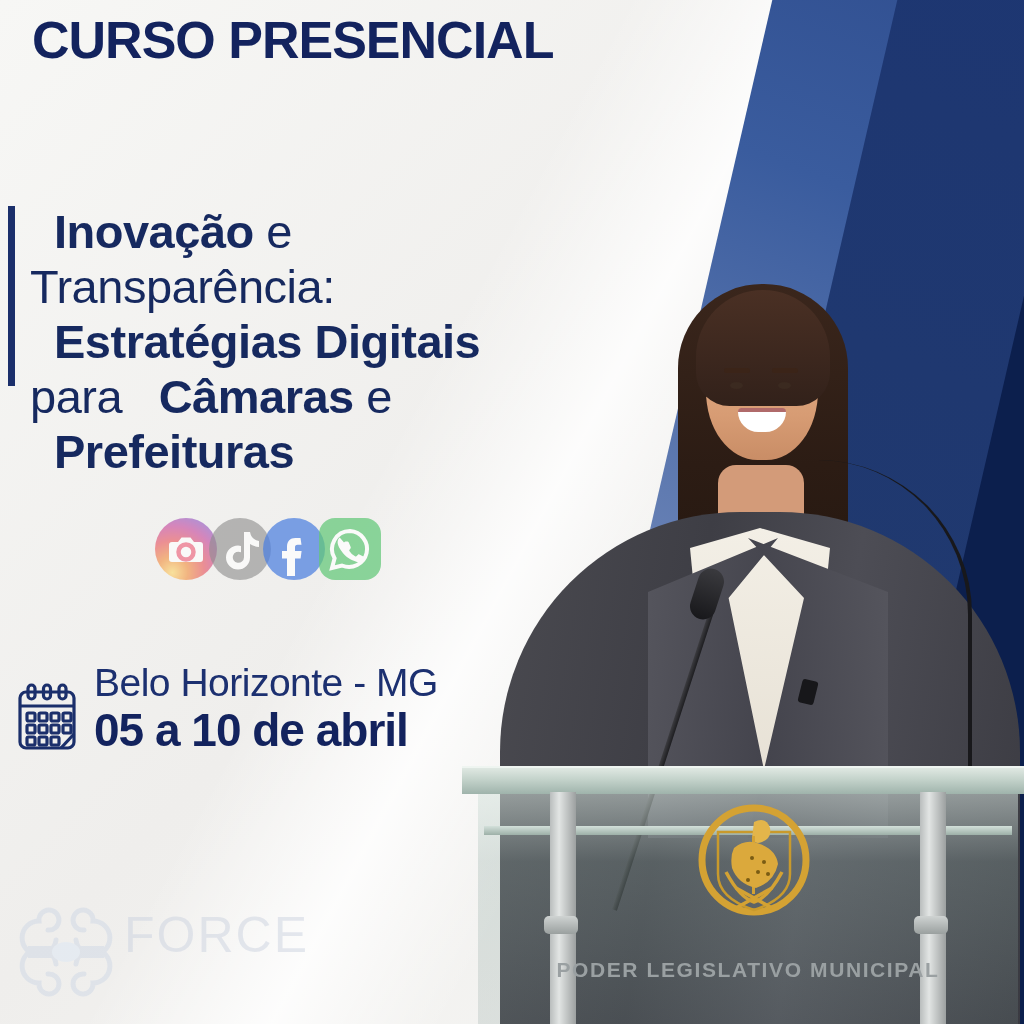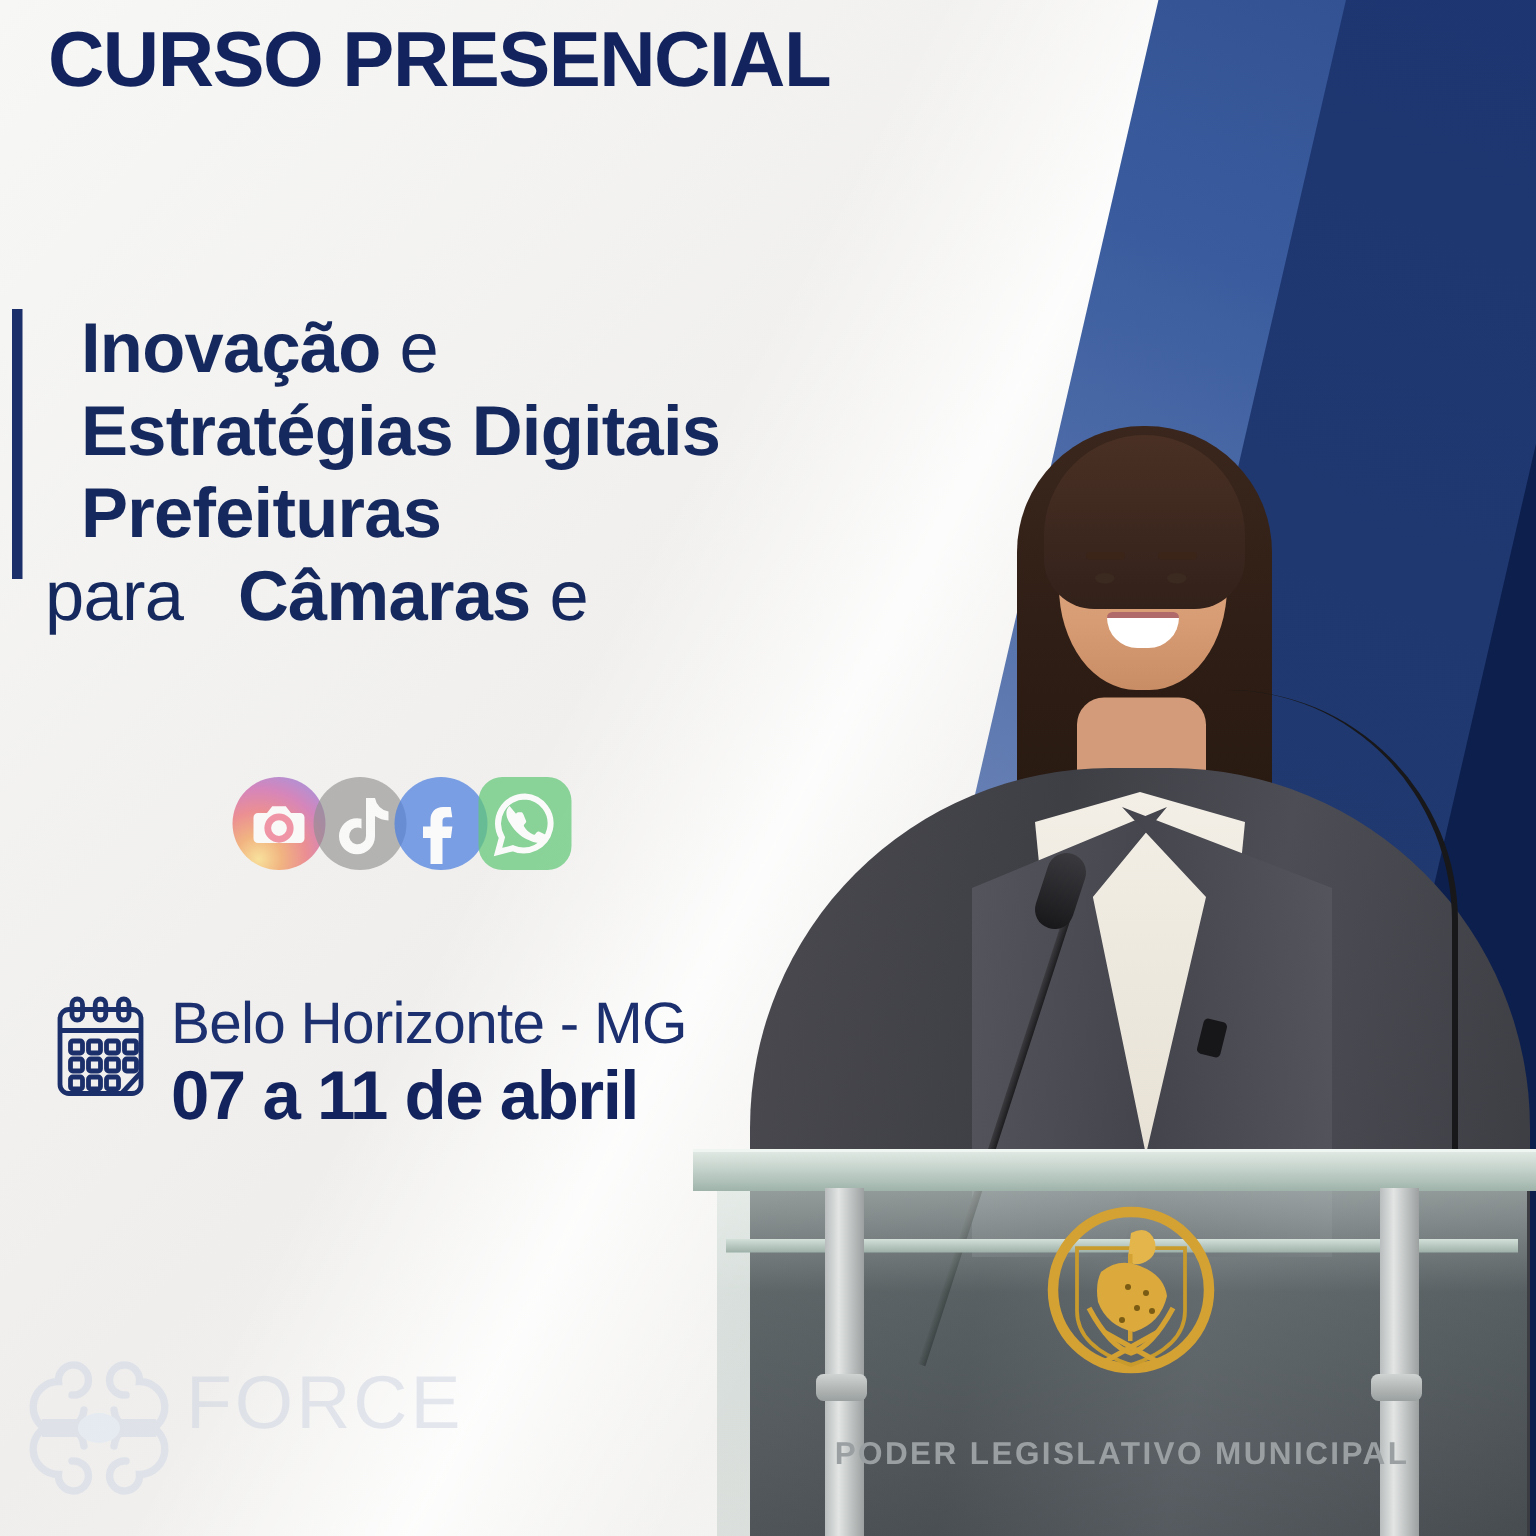--- a/index.html
+++ b/index.html
@@ -46,21 +46,21 @@
   .soc{width:62px;height:62px;margin-right:-8px;position:relative;}
   .soc.ig{border-radius:50%;background:
       radial-gradient(circle at 28% 88%, #fdd86a 0%, #f2903f 22%, #e8545c 45%, #c6459b 66%, #8a57c6 85%, #6f63d0 100%);
       opacity:.62;}
   .soc.tt{border-radius:50%;background:#8f8f8f;opacity:.62;}
   .soc.fb{border-radius:50%;background:#4c7fe0;opacity:.72;z-index:3;}
   .soc.wa{border-radius:16px;background:#62c878;opacity:.72;z-index:4;margin-left:2px;}
   .soc svg{position:absolute;inset:0;width:100%;height:100%;}
 
   
-  .datewrap{position:absolute;left:36px;top:663px;display:flex;align-items:flex-start;}
+  .datewrap{position:absolute;left:16px;top:663px;display:flex;align-items:flex-end;}
   .cal-icon{width:62px;height:72px;flex:0 0 62px;margin-right:16px;}
   .city{font-size:39px;font-weight:300;color:#1c3070;line-height:1.05;letter-spacing:-.5px;white-space:nowrap;}
   .dates{font-size:46px;font-weight:bold;color:#13235e;line-height:1.05;letter-spacing:-1px;white-space:nowrap;margin-top:2px;}
 
   
   .logo{position:absolute;left:18px;top:900px;display:flex;align-items:flex-start;opacity:.5;}
   .logo-mark{width:96px;height:104px;flex:0 0 96px;}
   .logo-text{margin-left:10px;padding-top:12px;}
   .logo-word{font-size:50px;font-weight:normal;letter-spacing:2px;color:#ccd3e0;line-height:.92;}
   .logo-tag{font-size:13.5px;letter-spacing:2.6px;color:#c9d0dd;margin-top:2px;}
@@ -206,23 +206,24 @@
     </svg>
 
     <div class="podium-text">PODER LEGISLATIVO MUNICIPAL</div>
   </div>
 
   <div class="kicker">CURSO PRESENCIAL</div>
 
   <div class="title-rule"></div>
   <div class="title">
     <div class="ln"><b>Inovação</b><span class="lt"> e</span></div>
+    <div class="ln"><span class="lt">Transparência:</span></div>
     <div class="ln"><b>Estratégias Digitais</b></div>
+    <div class="ln"><span class="lt">para </span><b>Câmaras</b><span class="lt"> e</span></div>
     <div class="ln"><b>Prefeituras</b></div>
-    <div class="ln"><span class="lt">para </span><b>Câmaras</b><span class="lt"> e</span></div>
   </div>
 
   <div class="socials">
     <div class="soc ig">
       <svg viewBox="0 0 62 62" aria-hidden="true">
         <path d="M17 24 h6 l3.5-4.5h9L39 24h6 a3 3 0 0 1 3 3 v14 a3 3 0 0 1 -3 3 H17 a3 3 0 0 1 -3 -3 V27 a3 3 0 0 1 3 -3 z" fill="#fff"></path>
         <circle cx="31" cy="34" r="7.5" fill="none" stroke="#ef5f7a" stroke-width="4.5"></circle>
       </svg>
     </div>
     <div class="soc tt">
@@ -260,21 +261,21 @@
         <rect x="35" y="43" width="8" height="8" rx="1.5"></rect>
         <rect x="47" y="43" width="8" height="8" rx="1.5"></rect>
         <rect x="11" y="55" width="8" height="8" rx="1.5"></rect>
         <rect x="23" y="55" width="8" height="8" rx="1.5"></rect>
         <rect x="35" y="55" width="8" height="8" rx="1.5"></rect>
         <path d="M58 52 L45 66"></path>
       </g>
     </svg>
     <div>
       <div class="city">Belo Horizonte - MG</div>
-      <div class="dates">07 a 11 de abril</div>
+      <div class="dates">05 a 10 de abril</div>
     </div>
   </div>
 
   <div class="logo">
     <svg class="logo-mark" viewBox="0 0 96 104">
       <g fill="none" stroke="#cfd8e6" stroke-width="5" stroke-linecap="round">
         <path d="M30 30 a10 10 0 1 0 -9 -9 a17 17 0 1 0 17 19"></path>
         <path d="M66 30 a10 10 0 1 1 9 -9 a17 17 0 1 1 -17 19"></path>
         <path d="M30 74 a10 10 0 1 1 -9 9 a17 17 0 1 1 17 -19"></path>
         <path d="M66 74 a10 10 0 1 0 9 9 a17 17 0 1 0 -17 -19"></path>

